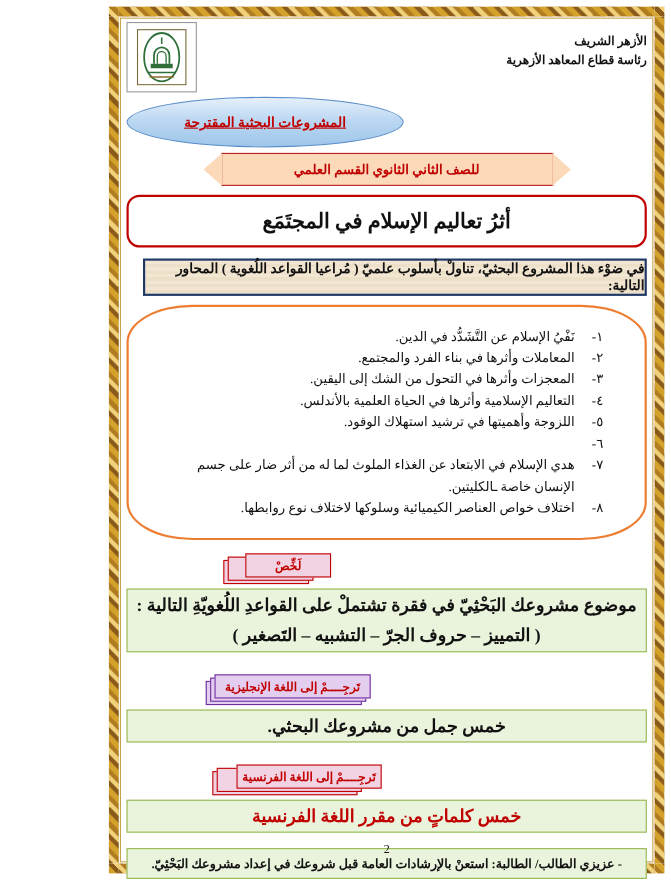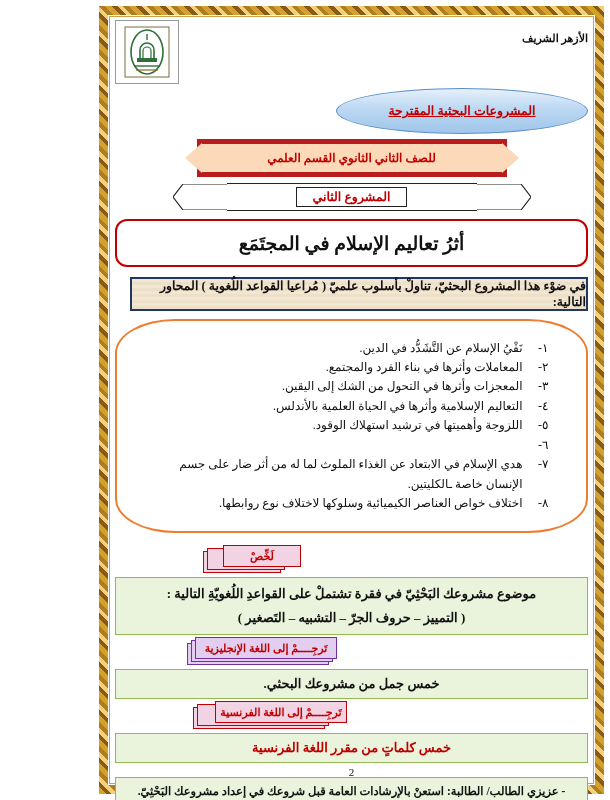--- a/index.html
+++ b/index.html
@@ -56,40 +56,40 @@
     color:#111;
     font-weight:bold;
     padding-left:18px;
     padding-top:10px;
     direction:rtl;
     text-align:right;
   }
 
   
   .ellipse-wrap{
-    display:flex;justify-content:flex-start;margin-top:-4px;
+    display:flex;justify-content:flex-end;margin-top:-4px;
   }
   .ellipse{
     width:250px;height:44px;border-radius:50%;
     background:linear-gradient(180deg,#e6f0fb 0%, #bcd8f2 45%, #9fc6ea 100%);
     border:1px solid #5b8fc9;
     display:flex;align-items:center;justify-content:center;
   }
   .ellipse span{
     color:#c00000;font-weight:bold;font-size:12.5px;
     text-decoration:underline;
   }
 
   
   .arrow-wrap{display:flex;justify-content:center;margin-top:5px;}
   .arrow-banner{
     position:relative;
     width:300px;height:28px;
     background:#fbd9b9;
-    border:5px solid #b91c1c;
+    border:1px solid #b91c1c;
     display:flex;align-items:center;justify-content:center;
   }
   .arrow-banner:before,.arrow-banner:after{
     content:"";position:absolute;top:-1px;
     width:0;height:0;
     border-top:15px solid transparent;
     border-bottom:15px solid transparent;
   }
   .arrow-banner:before{left:-17px;border-right:17px solid #fbd9b9;}
   .arrow-banner:after{right:-17px;border-left:17px solid #fbd9b9;}
@@ -166,31 +166,31 @@
     display:flex;align-items:center;justify-content:center;
     font-size:11px;font-weight:bold;color:#c00000;
   }
   .tab.pink{border-color:#c00000;background:#f2d3e3;}
 
   
   .green-box{
     border:1px solid #94b84f;
     background:#eaf3dc;
     display:flex;align-items:center;justify-content:center;
-    font-size:13px;color:#111;
+    font-size:16px;color:#111;
   }
   .green-box.tall{height:56px;flex-direction:column;gap:8px;}
   .green-box .l1{font-weight:bold;}
   .green-box .l2{font-weight:bold;}
   .green-box.single{height:28px;font-weight:bold;}
   .green-box.red{color:#c00000;font-weight:bold;}
   .green-box.note{height:26px;font-size:11.5px;font-weight:bold;}
 
   .mt6{margin-top:6px;}
-  .mt10{margin-top:2px;}
+  .mt10{margin-top:20px;}
   .mt14{margin-top:14px;}
 
   .page-num{
     position:absolute;bottom:4px;left:0;right:0;
     text-align:center;font-size:11px;color:#111;
   }
 </style>
 </head>
 <body>
 
@@ -208,46 +208,36 @@
           <path d="M13 36 h20 v-4 h-20 z" fill="#2f6f3a"></path>
           <path d="M16 32 v-8 a7 7 0 0 1 14 0 v8" fill="none" stroke="#2f6f3a" stroke-width="1.6"></path>
           <path d="M19 32 v-7 a4 4 0 0 1 8 0 v7" fill="none" stroke="#2f6f3a" stroke-width="1.2"></path>
           <path d="M23 14 v-6" stroke="#2f6f3a" stroke-width="1.4"></path>
           <path d="M10 40 h26" stroke="#2f6f3a" stroke-width="1.4"></path>
           <path d="M12 44 h22" stroke="#8a6a2a" stroke-width="1.2"></path>
         </svg>
       </div>
       <div class="header-text">
         <div>الأزهر الشريف</div>
+        <div>رئاسة قطاع المعاهد الأزهرية</div>
       </div>
     </div>
 
     <div class="ellipse-wrap">
       <div class="ellipse">
         <span>المشروعات البحثية المقترحة</span>
       </div>
     </div>
 
     <div class="arrow-wrap">
       <div class="arrow-banner">
         <span>للصف الثاني الثانوي القسم العلمي</span>
       </div>
     </div>
 
-    <div class="ribbon-wrap">
-      <div class="ribbon">
-        <svg class="tails l" viewBox="0 0 54 26">
-          <path d="M54 0 L10 0 L0 13 L10 26 L54 26" fill="none" stroke="#222" stroke-width="1.2"></path>
-        </svg>
-        <svg class="tails r" viewBox="0 0 54 26">
-          <path d="M0 0 L44 0 L54 13 L44 26 L0 26" fill="none" stroke="#222" stroke-width="1.2"></path>
-        </svg>
-        <div class="ribbon-box">المشروع الثاني</div>
-      </div>
-    </div>
 
     <div class="title-box">
       <div class="t">أثرُ تعاليم الإسلام في المجتَمَع</div>
     </div>
 
     <div class="instruction">في ضوْء هذا المشروع البحثيّ، تناولْ بأسلوب علميّ ( مُراعيا القواعد اللُغوية ) المحاور التالية:</div>
 
     <div class="axes-box">
       <ul class="axes-list">
         <li>

